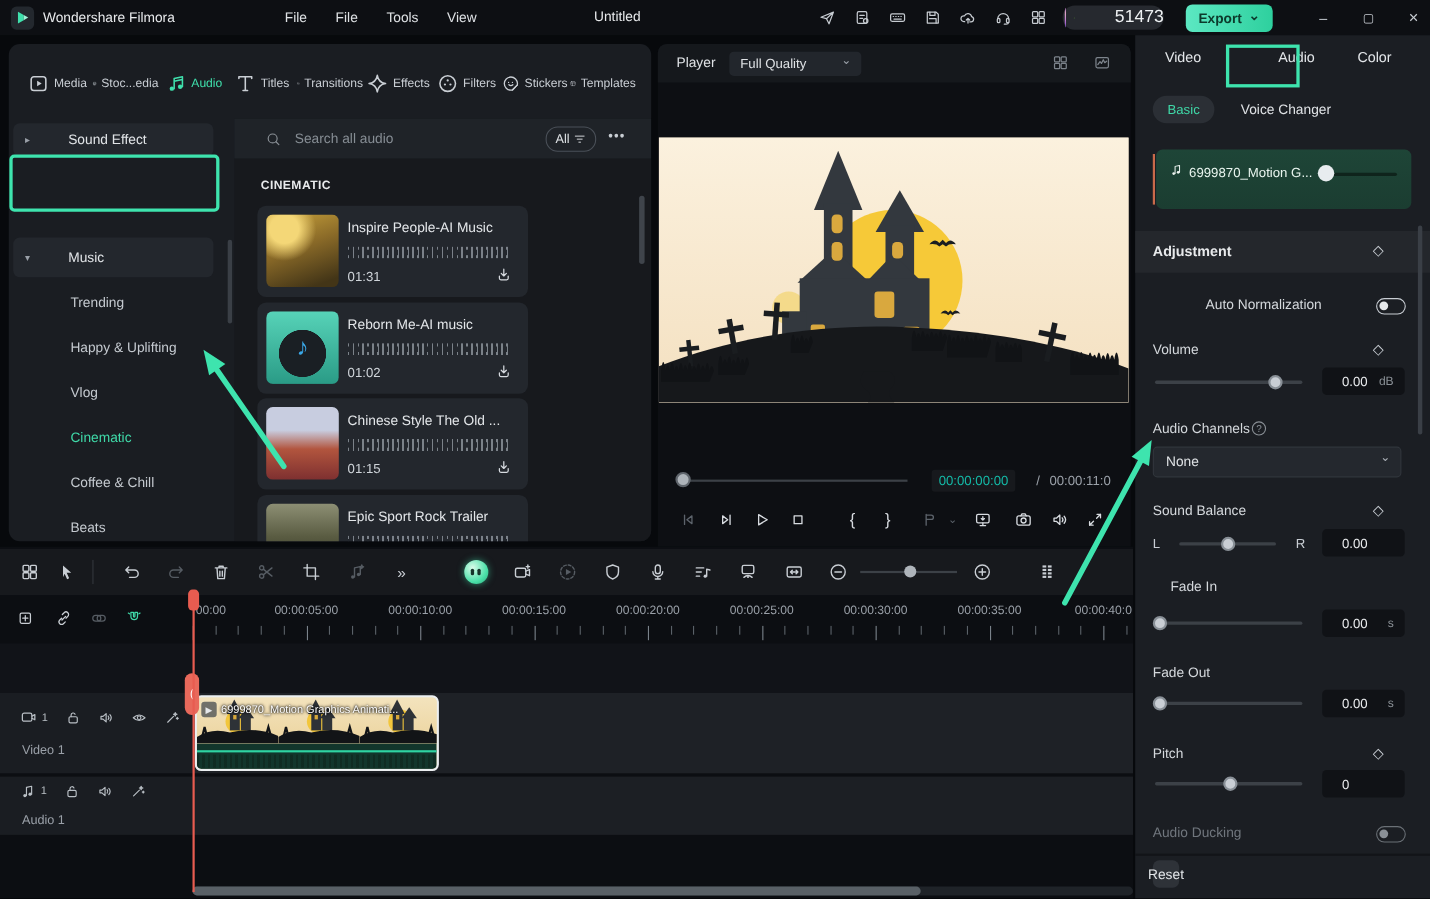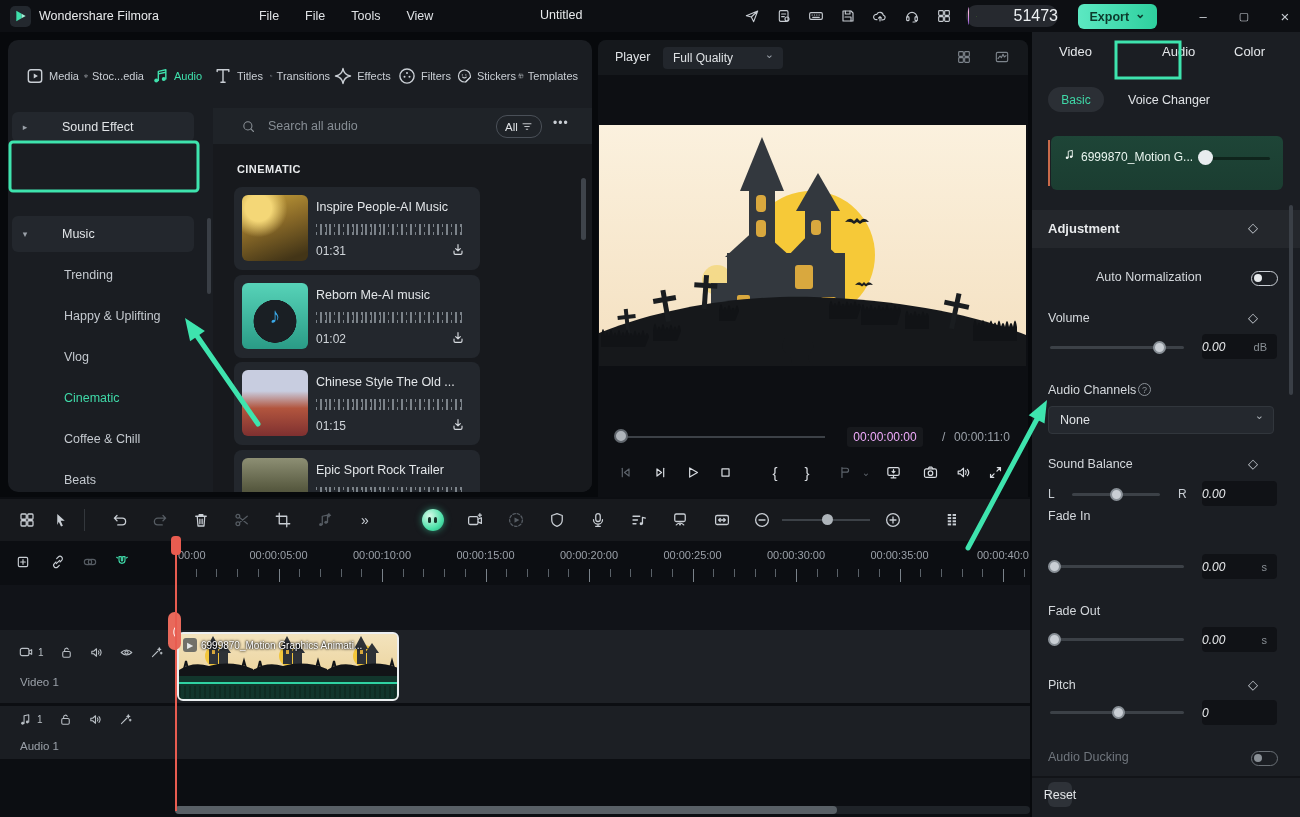--- a/index.html
+++ b/index.html
@@ -70,21 +70,21 @@
   #quality-dd{position:absolute;left:65px;top:7px;width:120px;height:22px;background:#22262c;border-radius:4px;
       display:flex;align-items:center;font-size:12px;color:#dfe2e5;}
   #quality-dd .qv{margin-left:10px;}
   #quality-dd .chev{position:absolute;right:9px;color:#9aa0a8;font-size:11px;top:1px;}
   #ph-icons{position:absolute;right:18px;top:9px;display:flex;gap:22px;color:#7d848c;}
   #frame{position:absolute;left:1px;top:85px;width:427px;height:241px;background:#f8ecd4;}
   #scrub-row{position:absolute;left:0;top:387px;width:430px;height:20px;}
   #scrub-line{position:absolute;left:24px;top:9px;width:203px;height:2px;background:#3c4147;}
   #scrub-handle{position:absolute;left:16px;top:2px;width:14px;height:14px;border-radius:50%;background:#aeb4ba;border:2px solid #60666d;box-sizing:border-box;}
   #time-box{position:absolute;left:249px;top:0;width:76px;height:20px;background:#17191d;border-radius:3px;
-      display:flex;align-items:center;justify-content:center;font-size:12px;color:#f0abfc;}
+      display:flex;align-items:center;justify-content:center;font-size:12px;color:#14b8a6;}
   #time-sep{position:absolute;left:344px;top:3px;font-size:12px;color:#9aa0a8;}
   #time-total{position:absolute;left:356px;top:3px;width:72px;overflow:hidden;white-space:nowrap;font-size:12px;color:#9aa0a8;}
   #ctrl-row{position:absolute;left:0;top:418px;width:430px;height:30px;color:#d7dbe0;}
   .pc{position:absolute;top:2px;display:flex;align-items:center;justify-content:center;width:24px;height:24px;}
   .pc.dim{color:#5c636b;}
   .brace{font-size:15px;color:#d7dbe0;}
   
   #right-panel{position:absolute;left:1032px;top:32px;width:268px;height:785px;background:#1b1e23;}
   .rp-tab{position:absolute;top:12px;font-size:13px;color:#e4e7ea;}
   .rp-subtab{position:absolute;font-size:12.5px;color:#dfe2e5;}
@@ -103,21 +103,21 @@
   .rp-label.dim{color:#70767d;}
   .kf{position:absolute;left:216px;font-size:13px;color:#c9ced4;}
   .toggle{position:absolute;left:219px;width:27px;height:15px;border:1.5px solid #c9ced4;border-radius:9px;box-sizing:border-box;}
   .toggle::after{content:"";position:absolute;left:2px;top:2px;width:8px;height:8px;border-radius:50%;background:#e6e9eb;}
   .toggle.dim{border-color:#6a7076;}
   .toggle.dim::after{background:#8a9096;}
   .slider-track{position:absolute;height:3px;border-radius:2px;background:#3c4147;}
   .slider-dot{position:absolute;width:13px;height:13px;border-radius:50%;background:#c9ced4;border:2px solid #888f96;box-sizing:border-box;}
   .val-box{position:absolute;left:170px;width:75px;height:25px;background:#101216;border-radius:4px;font-size:12px;color:#e8eaec;
       display:flex;align-items:center;}
-  .val-box .v{flex:1;font-style:italic;}
+  .val-box .v{margin-left:18px;flex:1;}
   .val-box .u{margin-right:10px;color:#8a9096;font-size:11px;}
   #channels-dd{position:absolute;left:16px;top:374px;width:226px;height:28px;background:#24282e;border:1px solid #31363c;border-radius:4px;
       box-sizing:border-box;display:flex;align-items:center;font-size:12.5px;color:#dfe2e5;}
   #channels-dd .dv{margin-left:11px;}
   #channels-dd .chev{position:absolute;right:9px;top:2px;color:#aab0b6;font-size:11px;}
   #help-icon{position:absolute;left:106px;top:351px;width:13px;height:13px;border:1px solid #8a9096;border-radius:50%;
       color:#8a9096;font-size:9px;display:flex;align-items:center;justify-content:center;box-sizing:border-box;}
   #rp-divider{position:absolute;left:0;top:744px;width:268px;height:2px;background:#121418;}
   #reset-btn{position:absolute;left:16px;top:750px;width:24px;height:25px;background:#2e3238;border-radius:6px;
       display:flex;align-items:center;justify-content:center;font-size:12.5px;color:#e4e7ea;}
@@ -814,21 +814,21 @@
     <span class="rp-label" style="top:425px;">Sound Balance</span>
     <span class="kf" style="top:424px;">◇</span>
     <span class="lr" style="left:16px;top:455px;">L</span>
     <div class="slider-track" style="left:40px;top:461px;width:88px;"></div>
     <div class="slider-dot" style="left:78px;top:456px;"></div>
     <span class="lr" style="left:146px;top:455px;">R</span>
     <div class="val-box" style="top:449px;">
         <span class="v">0.00</span>
       </div>
 
-    <span class="rp-label" style="top:477px;">Fade In</span>
+    <span class="rp-label" style="top:494px;margin-left:16px;">Fade In</span>
     <div class="slider-track" style="left:18px;top:533px;width:134px;"></div>
     <div class="slider-dot" style="left:16px;top:528px;"></div>
     <div class="val-box" style="top:522px;">
       <span class="v">0.00</span>
       <span class="u">s</span>
     </div>
 
     <span class="rp-label" style="top:572px;">Fade Out</span>
     <div class="slider-track" style="left:18px;top:606px;width:134px;"></div>
     <div class="slider-dot" style="left:16px;top:601px;"></div>

